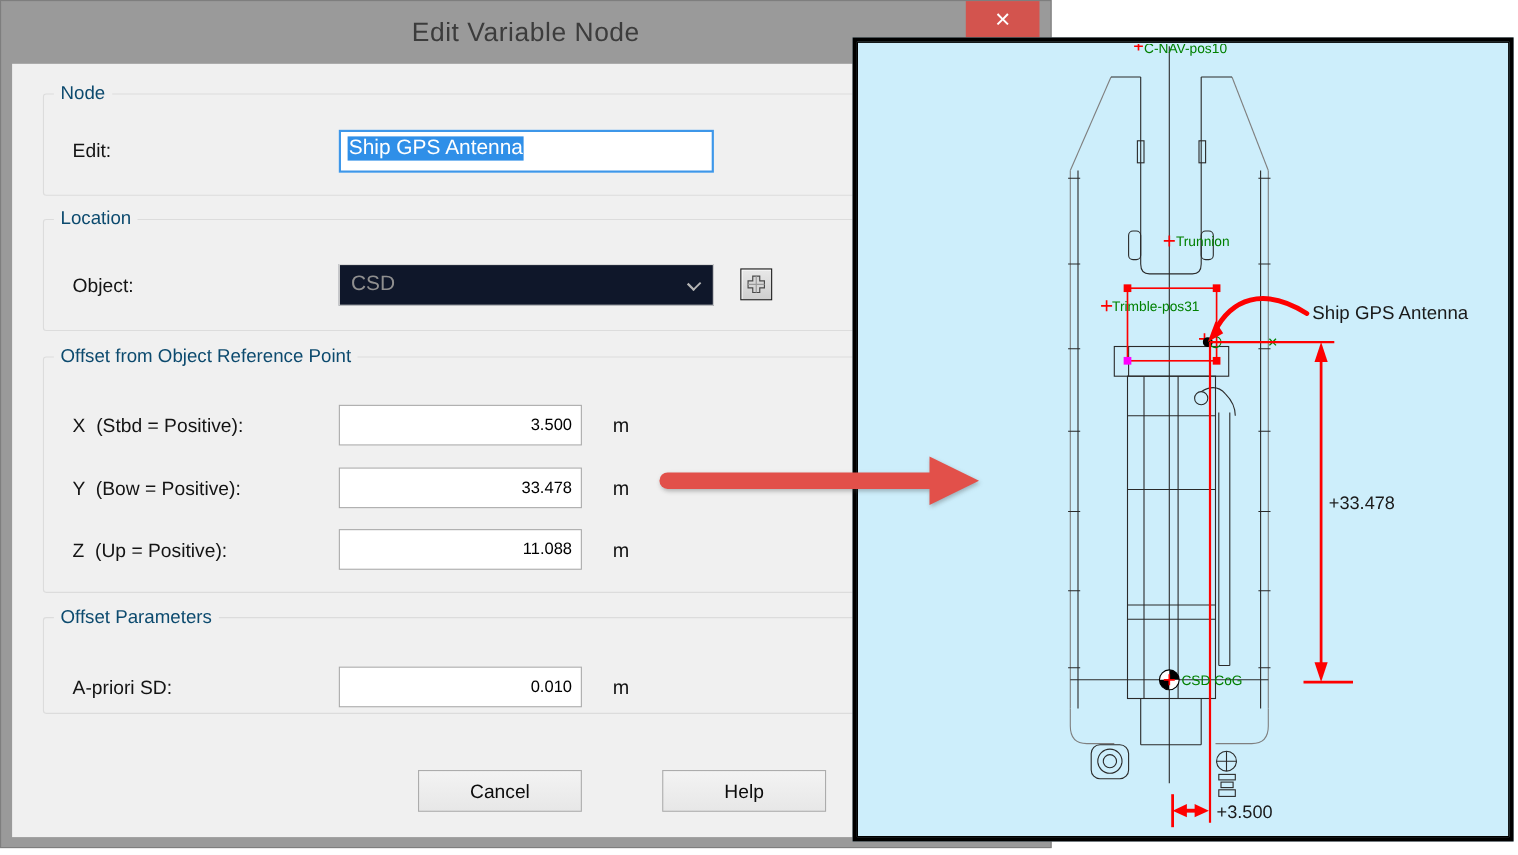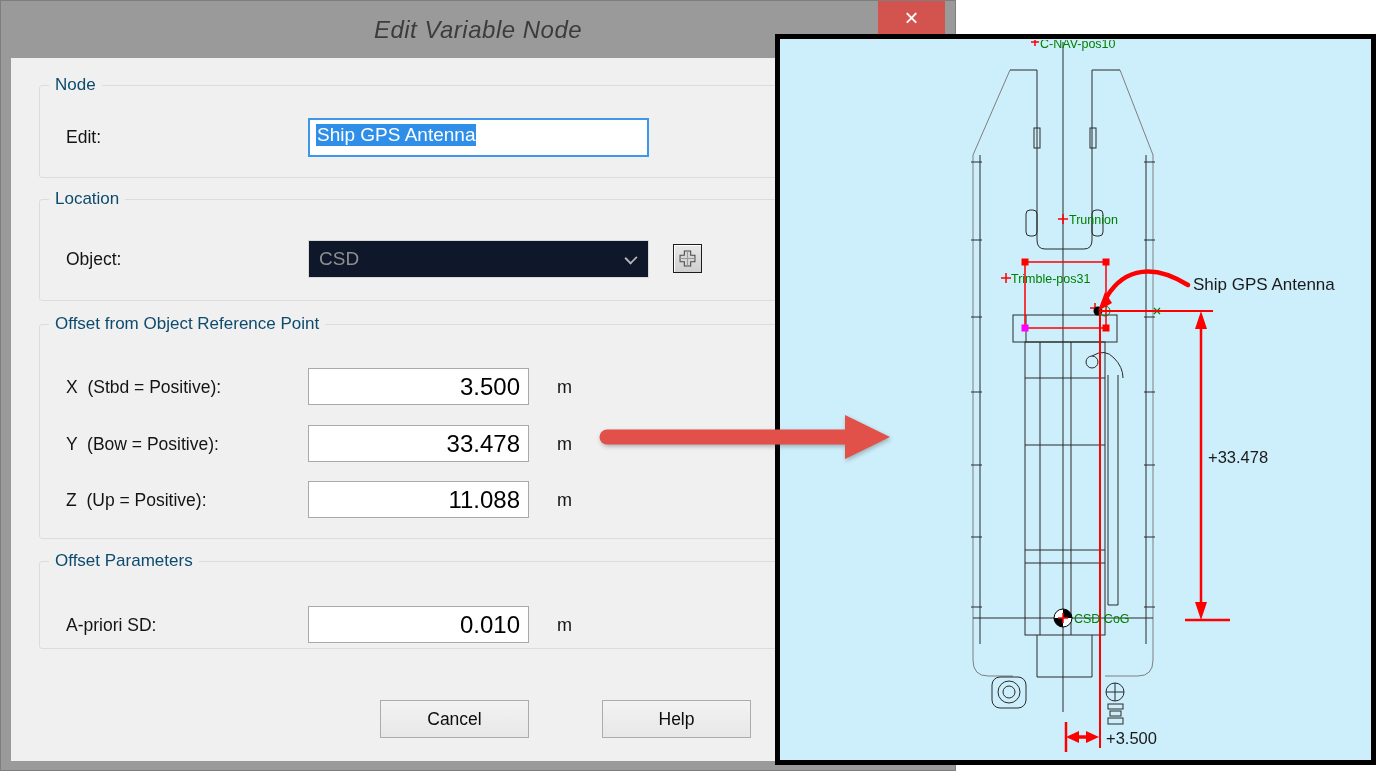--- a/index.html
+++ b/index.html
@@ -3,21 +3,21 @@
 <meta charset="utf-8">
 <style>
   * { margin:0; padding:0; box-sizing:border-box; }
   html,body { width:1380px; height:777px; background:#ffffff; overflow:hidden;
               font-family:"Liberation Sans", sans-serif; }
   .stage { position:absolute; left:0; top:0; width:1380px; height:777px; }
 
   
   .window { position:absolute; left:0; top:0; width:956px; height:771px;
             background:#9a9a9a; border:1px solid #7e7e7e; z-index:1; }
-  .titlebar { position:absolute; left:0; top:0; width:100%; height:46px;font-style:italic; }
+  .titlebar { position:absolute; left:0; top:0; width:100%; height:46px; }
   .title { position:absolute; left:0; top:0; width:100%; height:57px;
            display:flex; align-items:center; justify-content:center;
            font-size:24px; color:#3c3c3c; letter-spacing:0.5px; }
   .close-btn { position:absolute; left:877px; top:0; width:67px; height:33px;
                background:#d3544e; color:#ffffff; display:flex; align-items:center;
                justify-content:center; font-size:24px; line-height:1; cursor:default; }
   .content { position:absolute; left:10px; top:57px; width:936px; height:703px;
              background:#f0f0f0; }
 
   .groupbox { position:absolute; left:28px; width:880px;
@@ -43,21 +43,21 @@
   .combo .chev { position:absolute; right:12px; top:12px; width:10px; height:10px;
                  border-left:2px solid #b5b5b5; border-bottom:2px solid #b5b5b5;
                  transform:rotate(-45deg) scale(1,0.85); }
   .grid-btn { position:absolute; left:662px; top:186px; width:29px; height:29px;
               background:linear-gradient(#e8e8e8,#cfcfcf); border:1px solid #1c1c1c;
               box-shadow:inset 1px 1px 0 #ffffff; display:flex; align-items:center;
               justify-content:center; }
 
   .num-input { width:221px; height:37px; border:1px solid #a9a9a9; background:#fff;
                display:flex; align-items:center; justify-content:flex-end;
-               padding-right:8px; font-size:24px; color:#000; position:absolute; left:297px; }
+               padding-right:8px; font-size:15px; color:#000; position:absolute; left:297px; }
   .unit { position:absolute; left:546px; font-size:18px; color:#141414; }
 
   .r-x  { top:310px; } .r-y  { top:367px;text-align:right; } .r-z  { top:423px; } .r-sd { top:548px; }
   .lbl-col { position:absolute; left:55px; }
 
   .btn-row { position:absolute; top:642px; left:0; width:100%; height:38px; }
   .btn { position:absolute; height:38px; display:flex; align-items:center; justify-content:center;
          font-size:17.5px; color:#0c0c0c; background:linear-gradient(#f3f3f3,#e7e7e7);
          border:1px solid #acacac; cursor:default; }
   .btn-ok     { left:147px; width:150px; border:1px solid #3b96e8; }

